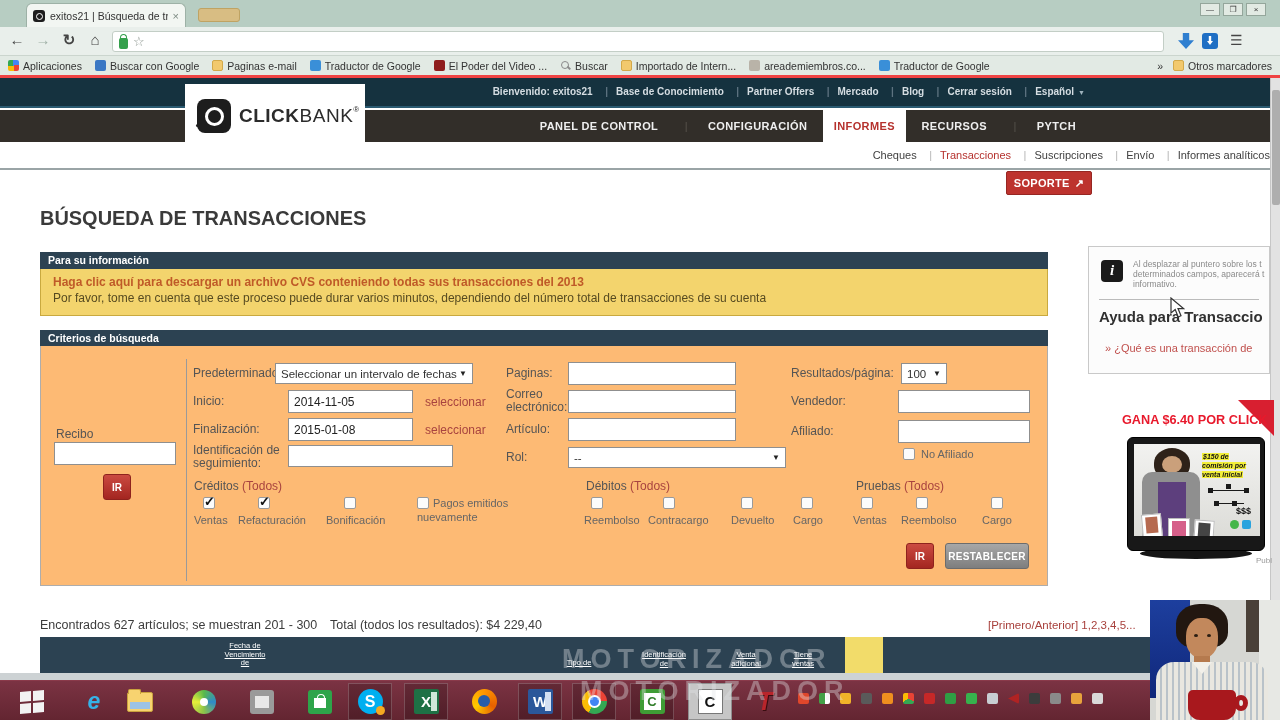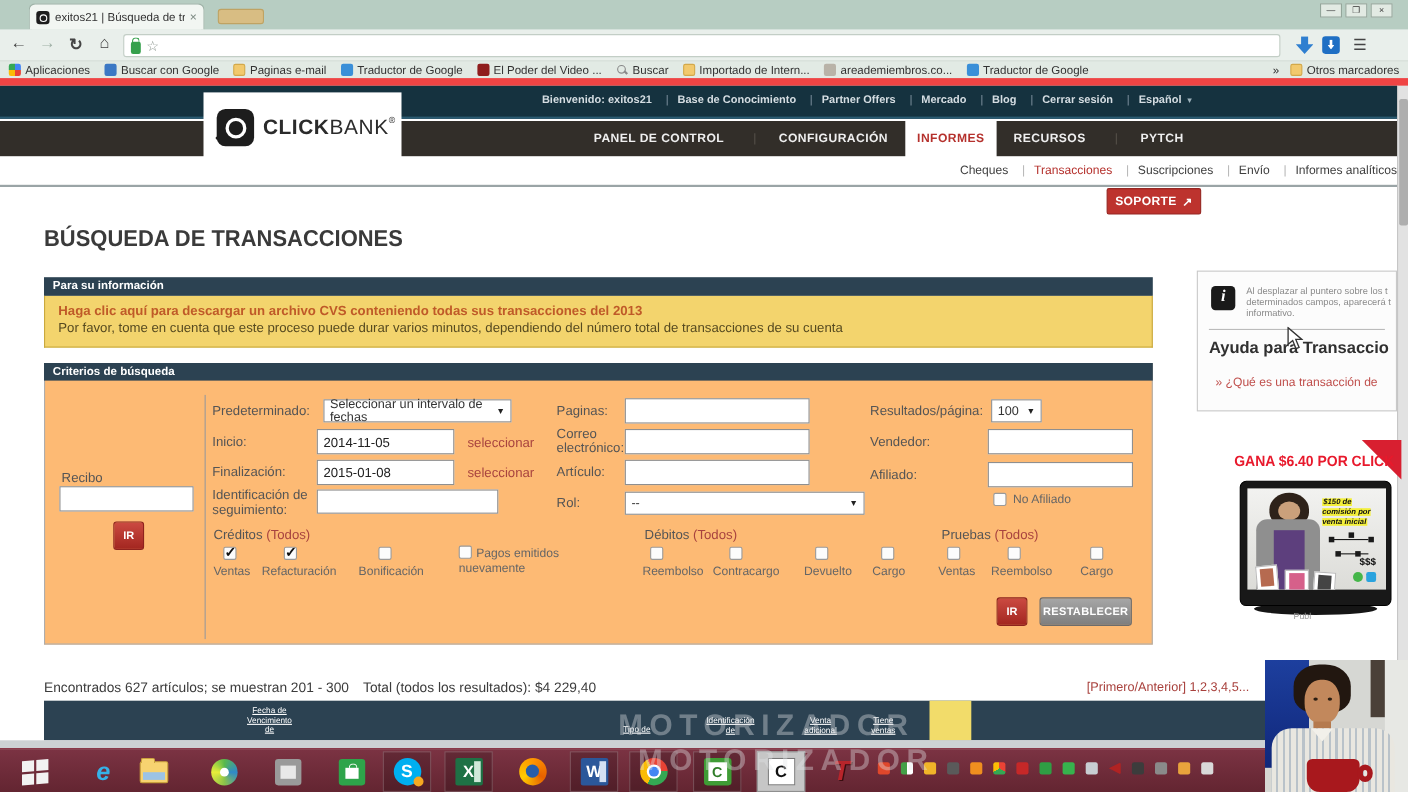--- a/index.html
+++ b/index.html
@@ -27,21 +27,21 @@
   .u-scheme { color:#4a4a4a; }
   .u-domain { color:#1c1c1c; font-weight:bold; }
   .u-path { color:#8f8f8f; }
   .star { font-size:13px; color:#8a948d; flex:0 0 auto; }
   .ext { position:absolute; top:6px; width:16px; height:16px; border-radius:3px; }
   .ext1 { left:1178px; background:#2f7fd0; clip-path:polygon(50% 100%,0 45%,30% 45%,30% 0,70% 0,70% 45%,100% 45%); }
   .ext2 { left:1202px; background:#1f6fc4; }
   .ext2::after { content:""; position:absolute; left:5px; top:3px; width:6px; height:9px; background:#fff; clip-path:polygon(50% 100%,0 55%,30% 55%,30% 0,70% 0,70% 55%,100% 55%); }
   .menu { position:absolute; left:1230px; top:5px; font-size:14px; color:#444; }
 
-  .bookmarksbar { position:absolute; left:0; top:56px; width:1280px; height:22px; background:#e2eae4; border-bottom:7px solid #ef4444; display:flex; align-items:center; padding:0 8px; gap:13px; font-size:10.5px; color:#333; white-space:nowrap; overflow:hidden; }
+  .bookmarksbar { position:absolute; left:0; top:56px; width:1280px; height:22px; background:#e2eae4; border-bottom:3px solid #ef4444; display:flex; align-items:center; padding:0 8px; gap:13px; font-size:10.5px; color:#333; white-space:nowrap; overflow:hidden; }
   .bm { display:inline-flex; align-items:center; gap:4px; }
   .bmi { width:11px; height:11px; display:inline-block; border-radius:2px; flex:0 0 auto; }
   .bmi-grid { background:conic-gradient(#4285f4 0 25%, #ea4335 0 50%, #fbbc05 0 75%, #34a853 0); }
   .bmi-blue { background:#3b78c4; }
   .bmi-folder { background:#f2c96d; border:1px solid #d3a94a; }
   .bmi-translate { background:#3a8fd8; }
   .bmi-red { background:#8f1d1d; }
   .bmi-gray { background:#b9b3a8; }
   .bmi-search { width:11px; height:11px; position:relative; border-radius:0; background:transparent; }
   .bmi-search::before { content:""; position:absolute; left:1px; top:1px; width:6px; height:6px; border:1.5px solid #8a8a8a; border-radius:50%; }
@@ -131,21 +131,21 @@
   .ad-sweater { position:absolute; left:8px; top:28px; width:58px; height:64px; background:#8f8f8f; border-radius:10px 10px 0 0; }
   .ad-shirt { position:absolute; left:24px; top:38px; width:28px; height:54px; background:#5d3f7d; }
   .ad-sub { position:absolute; left:68px; top:8px; width:58px; font-size:7px; font-weight:bold; font-style:italic; color:#111; line-height:9px; }
   .ad-sub span { background:#f3ef39; padding:0 1px; }
   .ad-node { position:absolute; width:5px; height:5px; background:#1a1a1a; }
   .ad-line { position:absolute; height:1px; background:#1a1a1a; }
   .ad-dollars { position:absolute; left:102px; top:62px; font-size:9px; font-weight:bold; color:#111; }
   .ad-photo { position:absolute; background:#fff; border:1px solid #bbb; }
   .ad-blob { position:absolute; left:3px; top:2px; right:3px; bottom:6px; }
   .ad-soc { position:absolute; width:9px; height:9px; border-radius:50%; }
-  .ad-note { position:absolute; left:1176px; top:556px; font-size:8px; color:#9a9a9a; }
+  .ad-note { position:absolute; left:1256px; top:556px; font-size:8px; color:#9a9a9a; }
 
   
   .webcam { position:absolute; left:1150px; top:600px; width:130px; height:120px; background:#d6d7d3; overflow:hidden; z-index:9; }
   .wc-blue { position:absolute; left:0; top:0; width:40px; height:98px; background:linear-gradient(#1d3f9e,#10277a); }
   .wc-cab { position:absolute; left:96px; top:0; width:13px; height:52px; background:#4a4038; }
   .wc-door { position:absolute; left:109px; top:0; width:21px; height:120px; background:#e7e8e4; }
   .wc-hair { position:absolute; left:26px; top:4px; width:52px; height:44px; background:#221710; border-radius:45% 45% 35% 35%; }
   .wc-face { position:absolute; left:36px; top:18px; width:32px; height:40px; background:#c2885c; border-radius:45%; }
   .wc-eye { position:absolute; width:4px; height:3px; background:#2a1d12; border-radius:50%; }
   .wc-neck { position:absolute; left:44px; top:56px; width:16px; height:10px; background:#b57a4e; }
@@ -330,21 +330,21 @@
 
   <div class="crit-box">
     <div class="box-hdr">Criterios de búsqueda</div>
     <div class="vdiv"></div>
 
     <span class="f-label" style="left:15px;top:97px">Recibo</span>
     <input class="f-input" style="left: 13px; top: 111px; width: 122px;">
     <div class="btn-ir" style="left:62px;top:143px">IR</div>
 
     <span class="f-label" style="left:152px;top:36px">Predeterminado:</span>
-    <div class="f-select" style="left:253px;top:32px;width:171px">
+    <div class="f-select" style="left:234px;top:32px;width:198px">
       <span>Seleccionar un intervalo de fechas</span>
       <span class="car">▼</span>
     </div>
 
     <span class="f-label" style="left:152px;top:64px">Inicio:</span>
     <input class="f-input" style="left: 247px; top: 59px; width: 125px;" value="2014-11-05">
     <span class="sel-link" style="left:384px;top:64px">seleccionar</span>
 
     <span class="f-label" style="left:152px;top:92px">Finalización:</span>
     <input class="f-input" style="left: 247px; top: 87px; width: 125px;" value="2015-01-08">

